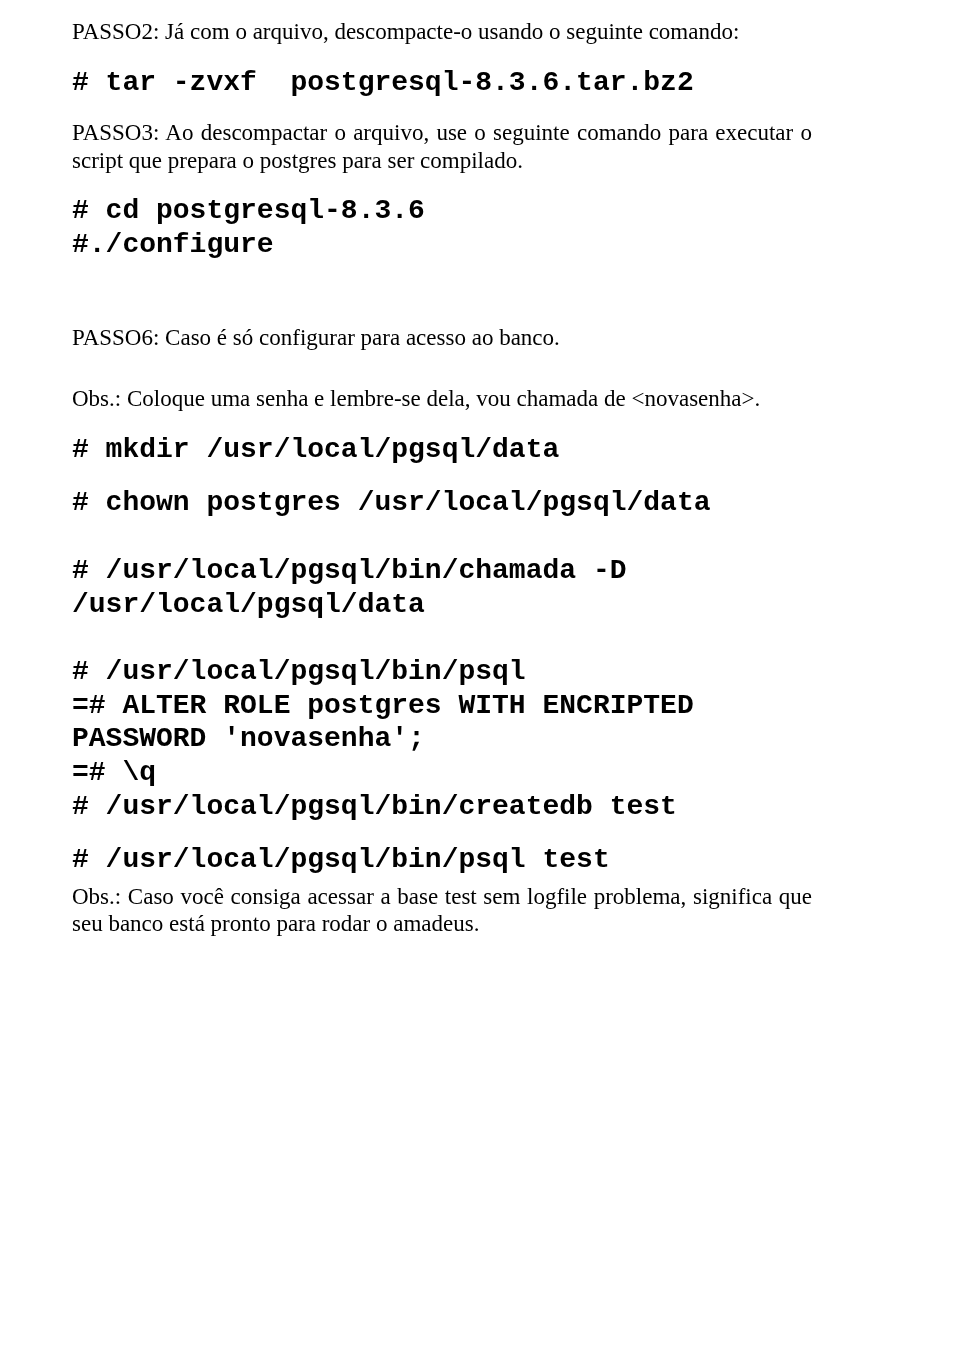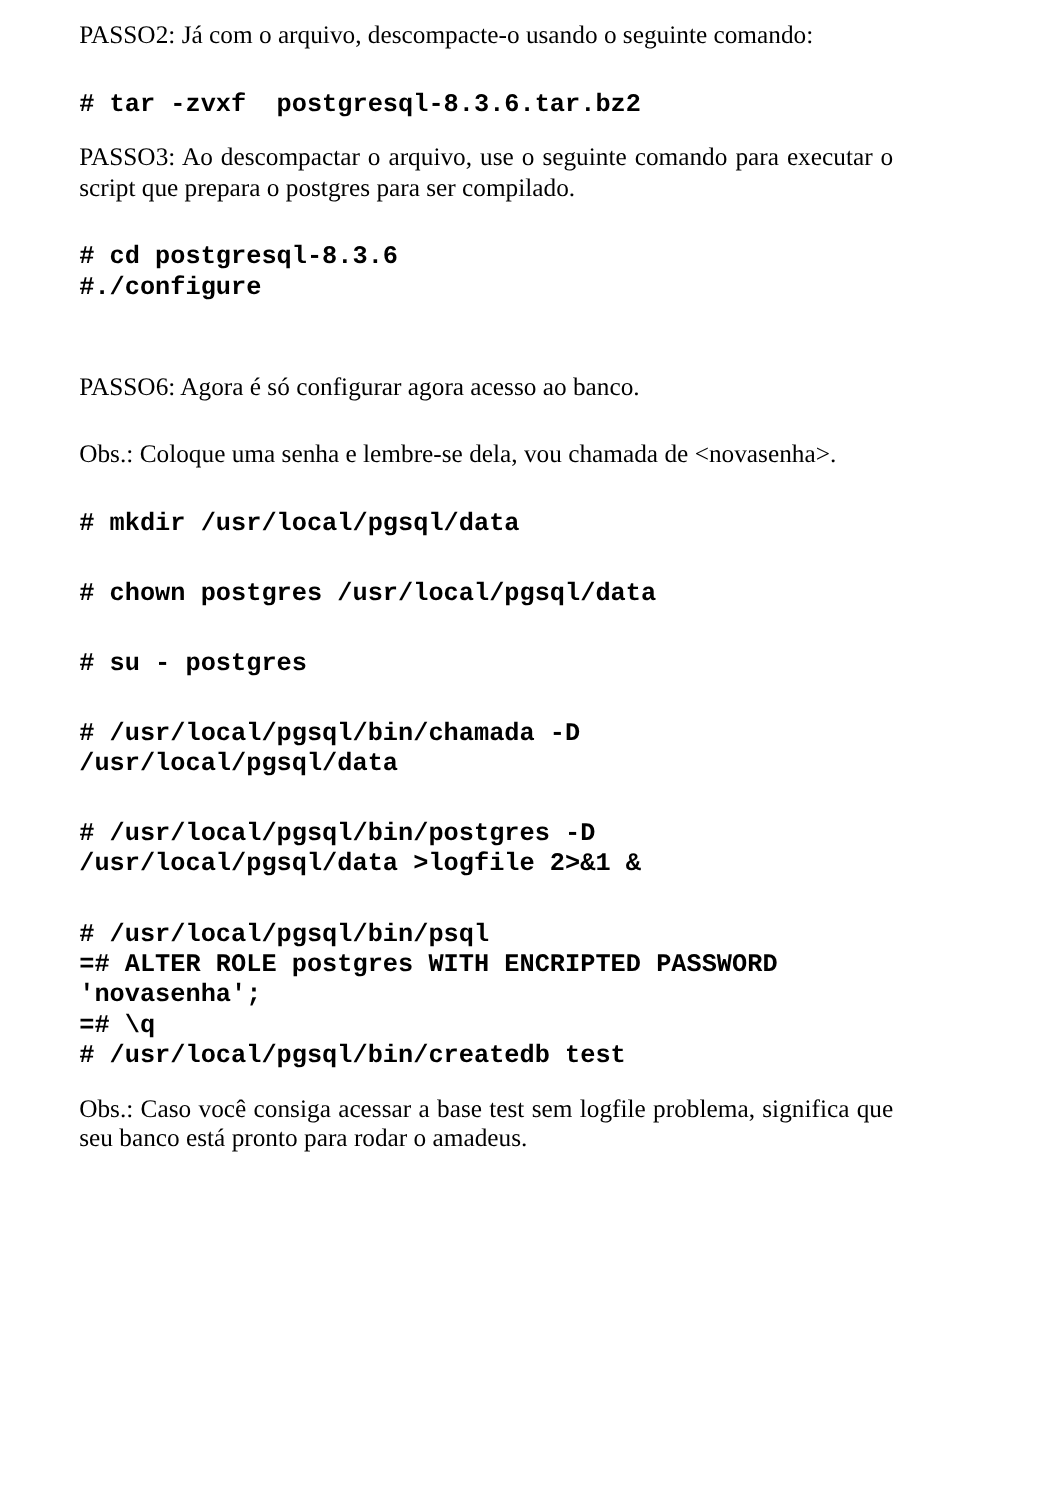--- a/index.html
+++ b/index.html
@@ -17,23 +17,23 @@
     line-height: 1.2;
     color: #000;
   }
   .para {
     margin: 0 0 6px 0;
     text-align: justify;
   }
   .cmd {
     font-family: "Courier New", Courier, monospace;
     font-weight: bold;
-    font-size: 23px;
+    font-size: 28px;
     white-space: pre-wrap;
-    margin: 16px 0 6px 0;
+    margin: 0 0 6px 0;
   }
   .gap {
     height: 14px;
   }
 </style>
 </head>
 <body>
 
 <div class="page">
 
@@ -46,38 +46,37 @@
   <div class="gap"></div>
   <div class="cmd"># cd postgresql-8.3.6
 #./configure</div>
   <div class="gap"></div>
 
   <div class="gap"></div>
   <div class="gap"></div>
 
   <div class="gap"></div>
 
-  <p class="para">PASSO6: Agora é só configurar agora acesso ao banco.</p>
+  <p class="para">PASSO6: Caso é só configurar para acesso ao banco.</p>
   <div class="gap"></div>
   <div class="gap"></div>
 
   <p class="para">Obs.:  Coloque uma senha e lembre-se dela, vou chamada de &lt;novasenha&gt;.</p>
   <div class="gap"></div>
 
   <div class="cmd"># mkdir /usr/local/pgsql/data</div>
   <div class="gap"></div>
   <div class="cmd"># chown postgres /usr/local/pgsql/data</div>
   <div class="gap"></div>
-  <div class="cmd"># su - postgres</div>
   <div class="gap"></div>
   <div class="cmd"># /usr/local/pgsql/bin/chamada -D /usr/local/pgsql/data</div>
   <div class="gap"></div>
-  <div class="cmd"># /usr/local/pgsql/bin/postgres -D /usr/local/pgsql/data &gt;logfile 2&gt;&amp;1 &amp;</div>
   <div class="gap"></div>
   <div class="cmd"># /usr/local/pgsql/bin/psql
 =# ALTER ROLE postgres WITH ENCRIPTED PASSWORD 'novasenha';
 =# \q
 # /usr/local/pgsql/bin/createdb test</div>
   <div class="gap"></div>
+  <div class="cmd"># /usr/local/pgsql/bin/psql test</div>
 
   <p class="para">Obs.: Caso você consiga acessar a base test sem logfile problema, significa que seu banco está pronto para rodar o amadeus.</p>
 
 </div>
 
 </body></html>

